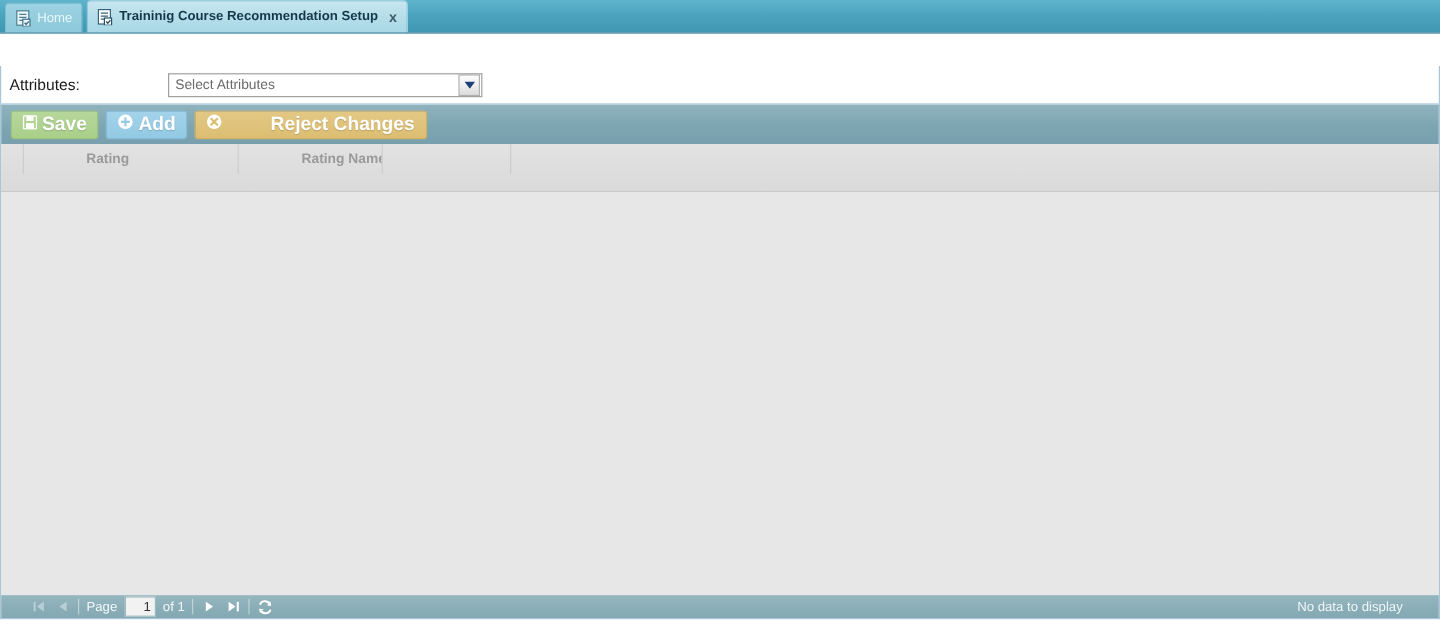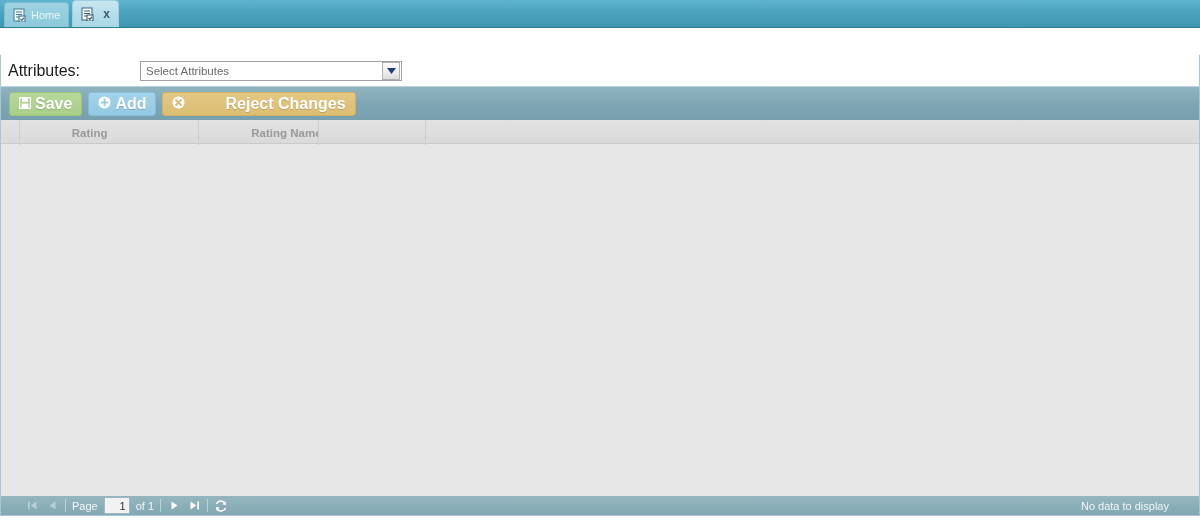--- a/index.html
+++ b/index.html
@@ -123,21 +123,21 @@
     left: 0; top: 55px;
     width: 1200px; height: 31px;
     background: #ffffff;
     border-left: 1px solid #a9c6d9;
     border-right: 1px solid #a9c6d9;
     display: flex;
     align-items: center;
   }
 
   .attr-label {
-    font-size: 16px;
+    font-size: 13px;
     color: #1b1b1b;
     margin-left: 7px;
     width: 132px;
   }
 
   .combo {
     position: relative;
     width: 262px; height: 20px;
     background: #ffffff;
     border: 1px solid #a0a0a0;
@@ -211,21 +211,21 @@
     position: absolute;
     left: 0; top: 120px;
     width: 1200px; height: 376px;
     border-left: 1px solid #a9c6d9;
     border-right: 1px solid #a9c6d9;
     background: #e7e7e7;
   }
 
   .grid-header {
     display: flex;
-    height: 24px;
+    height: 40px;
     background: linear-gradient(to bottom, #e2e2e2 0%, #dadada 100%);
     border-bottom: 1px solid #cacaca;
     gap: 44px;
   }
 
   .gh-cell {
     height: 25px;
     display: flex;
     align-items: center;
     font-size: 11.5px;
@@ -325,20 +325,21 @@
       <span class="tab-icon">
         <svg width="13" height="14" viewBox="0 0 13 14">
           <rect x="1" y="1" width="10" height="12" fill="#ffffff" stroke="#35637a" stroke-width="1"></rect>
           <line x1="3" y1="4" x2="9" y2="4" stroke="#35637a" stroke-width="1"></line>
           <line x1="3" y1="6.5" x2="9" y2="6.5" stroke="#35637a" stroke-width="1"></line>
           <line x1="3" y1="9" x2="7" y2="9" stroke="#35637a" stroke-width="1"></line>
           <rect x="6" y="8" width="6" height="6" fill="#ffffff" stroke="#2b5266" stroke-width="1"></rect>
           <path d="M7.5 11 L8.8 12.3 L11 9.8" stroke="#2b5266" stroke-width="1.2" fill="none"></path>
         </svg>
       </span>
+      <span>Traininig Course Recommendation Setup</span>
       <span class="tab-close">x</span>
     </div>
 
   </div>
 
 
   <div class="attr-panel">
     <span class="attr-label">Attributes:</span>
     <div class="combo">
       <span class="combo-text">Select Attributes</span>

